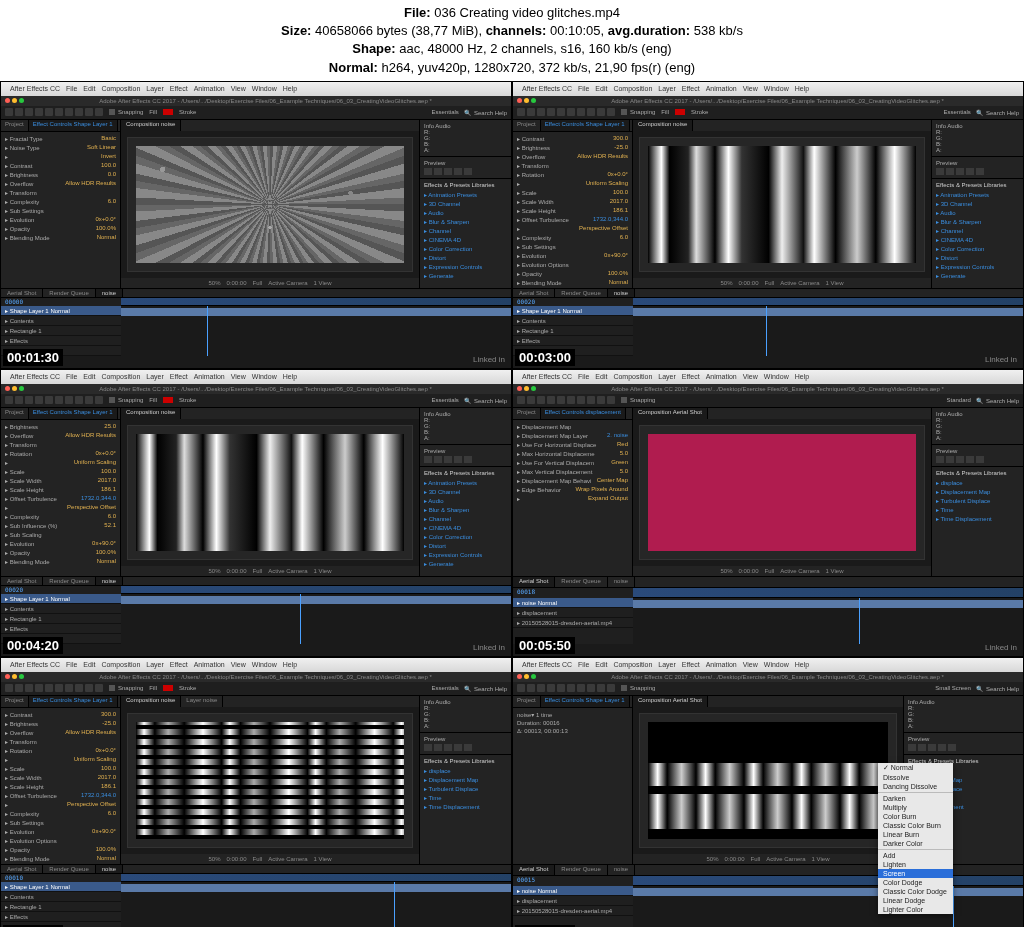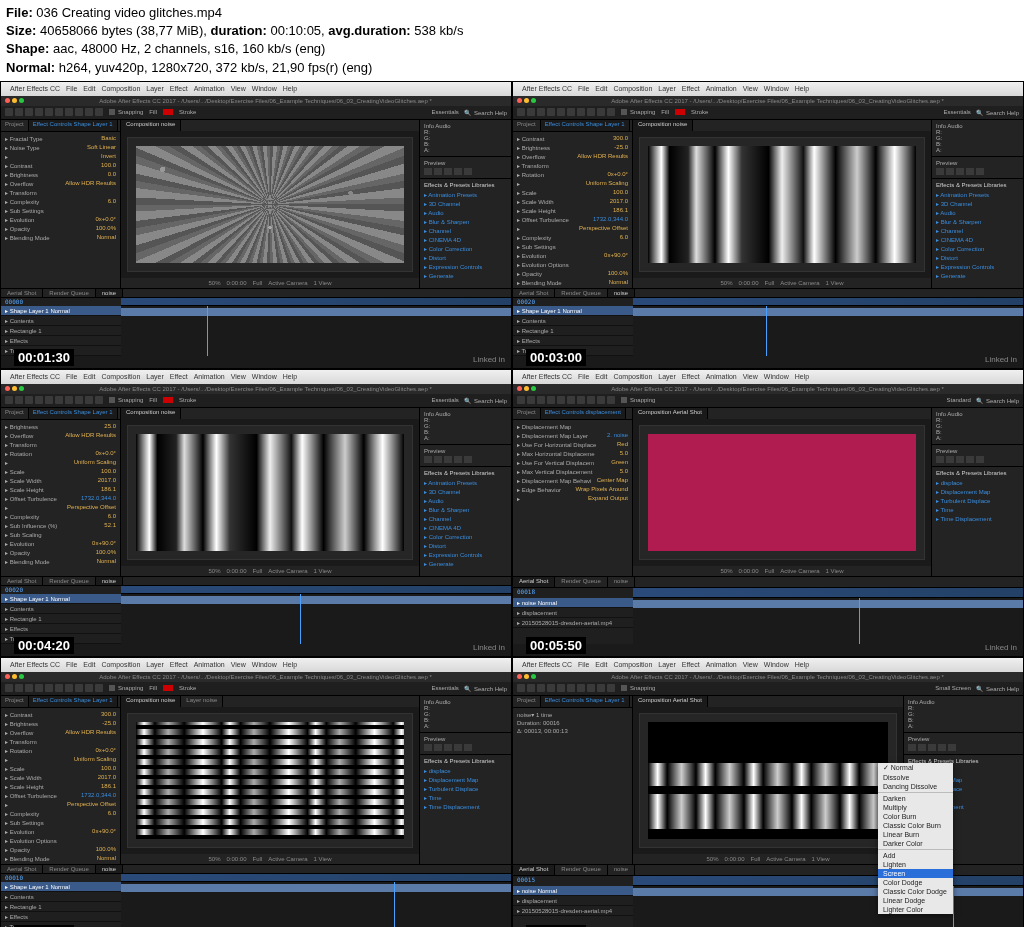--- a/index.html
+++ b/index.html
@@ -1,17 +1,17 @@
 <!DOCTYPE html>
 <html><head>
 <meta charset="utf-8">
 <style>
 * { margin: 0; padding: 0; box-sizing: border-box; }
 body { background: #fff; font-family: Arial, sans-serif; width: 1024px; }
-.info-block { background: #fff; padding: 4px 6px; font-size: 13px; line-height: 1.4; }
+.info-block { background: #fff; padding: 4px 6px; font-size: 13px; line-height: 1.4; text-align: center; }
 .info-block b { font-weight: bold; }
 .grid { display: grid; grid-template-columns: 1fr 1fr; grid-template-rows: repeat(3, 288px); gap: 0; }
 .thumb { position: relative; background: #1a1a1a; border: 1px solid #000; overflow: hidden; }
 .menubar { height: 14px; background: linear-gradient(#f0f0f0, #d8d8d8); display: flex; align-items: center; font-size: 7px; color: #333; padding: 0 3px; gap: 6px; }
 .menubar .apple { color: #444; }
 .menubar span { white-space: nowrap; }
 .titlebar { height: 10px; background: #2a2a2a; display: flex; align-items: center; padding: 0 4px; }
 .traffic { display: flex; gap: 2px; }
 .dot { width: 5px; height: 5px; border-radius: 50%; }
 .dot.r { background: #ff5f56; }
@@ -80,32 +80,32 @@
 .tl-header { height: 10px; display: flex; font-size: 6px; color: #58a8ff; }
 .tl-header .timecode { width: 120px; padding: 0 4px; font-family: monospace; }
 .tl-header .ruler { flex: 1; background: linear-gradient(90deg, #2a4a7a, #234166); border-bottom: 1px solid #000; }
 .tl-rows { flex: 1; display: flex; }
 .tl-left { width: 120px; font-size: 6px; color: #aaa; }
 .tl-left .lrow { display: flex; padding: 1px 4px; border-bottom: 1px solid #111; }
 .tl-left .lrow.hl { background: #3a5a8a; color: #fff; }
 .tl-right { flex: 1; position: relative; background: #1a1a1a; }
 .tl-right .bar { position: absolute; height: 8px; background: #5a7aa8; top: 2px; left: 0; right: 0; }
 .tl-right .playhead { position: absolute; top: 0; bottom: 0; width: 1px; background: #4aa0ff; }
-.timestamp { position: absolute; bottom: 2px; left: 13px; background: #000; color: #fff; font-size: 13px; font-weight: bold; padding: 1px 4px; z-index: 20; font-family: Arial; }
+.timestamp { position: absolute; bottom: 2px; left: 2px; background: #000; color: #fff; font-size: 13px; font-weight: bold; padding: 1px 4px; z-index: 20; font-family: Arial; }
 .linkedin { position: absolute; bottom: 4px; right: 6px; font-size: 8px; color: #888; z-index: 20; }
 </style>
 </head>
 <body>
 
 <div class="info-block">
   <b>File:</b>
   <span>036 Creating video glitches.mp4</span><br>
   <b>Size:</b>
   <span>40658066 bytes (38,77 MiB)</span>,
-  <b>duration:</b>
+  <b>channels:</b>
   <span>00:10:05</span>,
   <b>avg.duration:</b>
   <span>538 kb/s</span><br>
   <b>Shape:</b>
   <span>aac, 48000 Hz, 2 channels, s16, 160 kb/s (eng)</span><br>
   <b>Normal:</b>
   <span>h264, yuv420p, 1280x720, 372 kb/s, 21,90 fps(r) (eng)</span>
 </div>
 
 <div class="grid">

